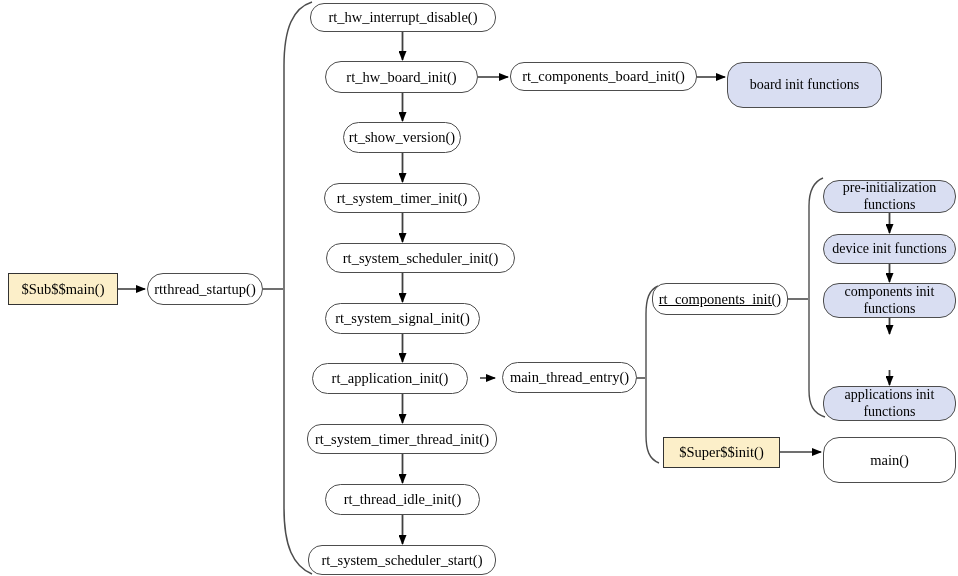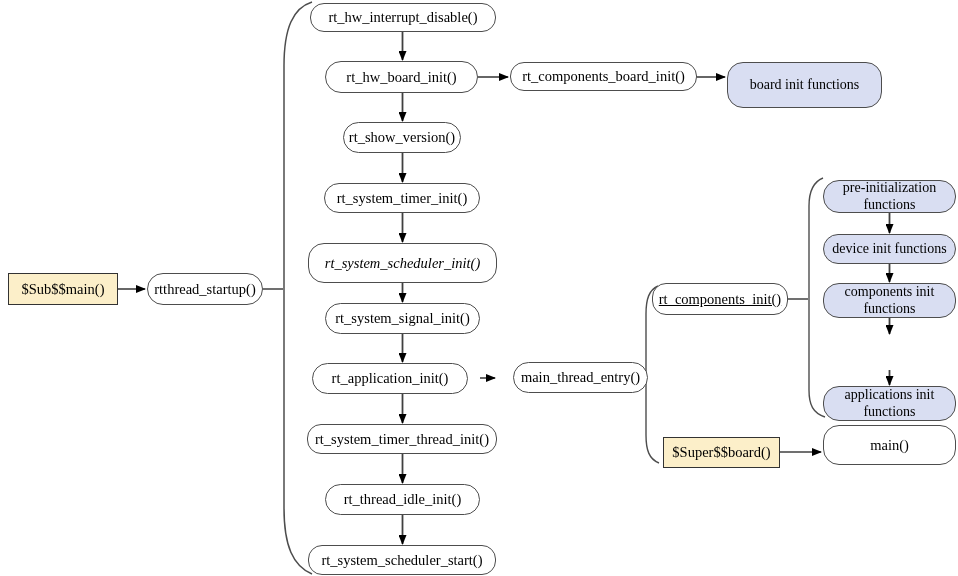--- a/index.html
+++ b/index.html
@@ -71,33 +71,33 @@
     <line x1="889.5" y1="370" x2="889.5" y2="385" stroke="#404040" stroke-width="1.8" marker-end="url(#ah)"></line>
   </svg>
 
   <div class="node rect" style="left:8px;top:273px;width:110px;height:32px;">$Sub$$main()</div>
   <div class="node pill" style="left:147px;top:273px;width:116px;height:32px;">rtthread_startup()</div>
 
   <div class="node pill" style="left:310px;top:3px;width:186px;height:29px;border-radius:14px;">rt_hw_interrupt_disable()</div>
   <div class="node pill" style="left:325px;top:61px;width:153px;height:32px;">rt_hw_board_init()</div>
   <div class="node pill" style="left:343px;top:122px;width:118px;height:31px;">rt_show_version()</div>
   <div class="node pill" style="left:324px;top:183px;width:156px;height:30px;">rt_system_timer_init()</div>
-  <div class="node pill" style="left:308px;top:243px;width:189px;height:40px;font-style:italic;">rt_system_scheduler_init()</div>
+  <div class="node pill" style="left:326px;top:243px;width:189px;height:30px;">rt_system_scheduler_init()</div>
   <div class="node pill" style="left:325px;top:303px;width:155px;height:31px;">rt_system_signal_init()</div>
   <div class="node pill" style="left:312px;top:363px;width:156px;height:31px;">rt_application_init()</div>
   <div class="node pill" style="left:307px;top:424px;width:190px;height:30px;border-radius:14px;">rt_system_timer_thread_init()</div>
   <div class="node pill" style="left:325px;top:484px;width:155px;height:31px;">rt_thread_idle_init()</div>
   <div class="node pill" style="left:308px;top:545px;width:188px;height:30px;border-radius:14px;">rt_system_scheduler_start()</div>
 
   <div class="node pill" style="left:510px;top:62px;width:187px;height:29px;border-radius:14px;">rt_components_board_init()</div>
   <div class="node pill accent" style="left:727px;top:62px;width:155px;height:46px;">board init functions</div>
 
-  <div class="node pill" style="left:513px;top:362px;width:135px;height:31px;">main_thread_entry()</div>
+  <div class="node pill" style="left:502px;top:362px;width:135px;height:31px;">main_thread_entry()</div>
   <div class="node pill" style="left:652px;top:283px;width:136px;height:32px;border-radius:14px;text-decoration:underline;">rt_components_init()</div>
-  <div class="node rect" style="left:663px;top:437px;width:117px;height:31px;">$Super$$board()</div>
-  <div class="node pill" style="left:823px;top:425px;width:133px;height:40px;">main()</div>
+  <div class="node rect" style="left:663px;top:437px;width:117px;height:31px;">$Super$$init()</div>
+  <div class="node pill" style="left:823px;top:437px;width:133px;height:46px;">main()</div>
 
   <div class="node pill accent" style="left:823px;top:180px;width:133px;height:33px;">pre-initialization functions</div>
   <div class="node pill accent" style="left:823px;top:234px;width:133px;height:30px;">device init functions</div>
   <div class="node pill accent" style="left:823px;top:283px;width:133px;height:35px;">components init functions</div>
   <div class="node pill accent" style="left:823px;top:386px;width:133px;height:35px;">applications init functions</div>
 
 </div>
 
 </body></html>

